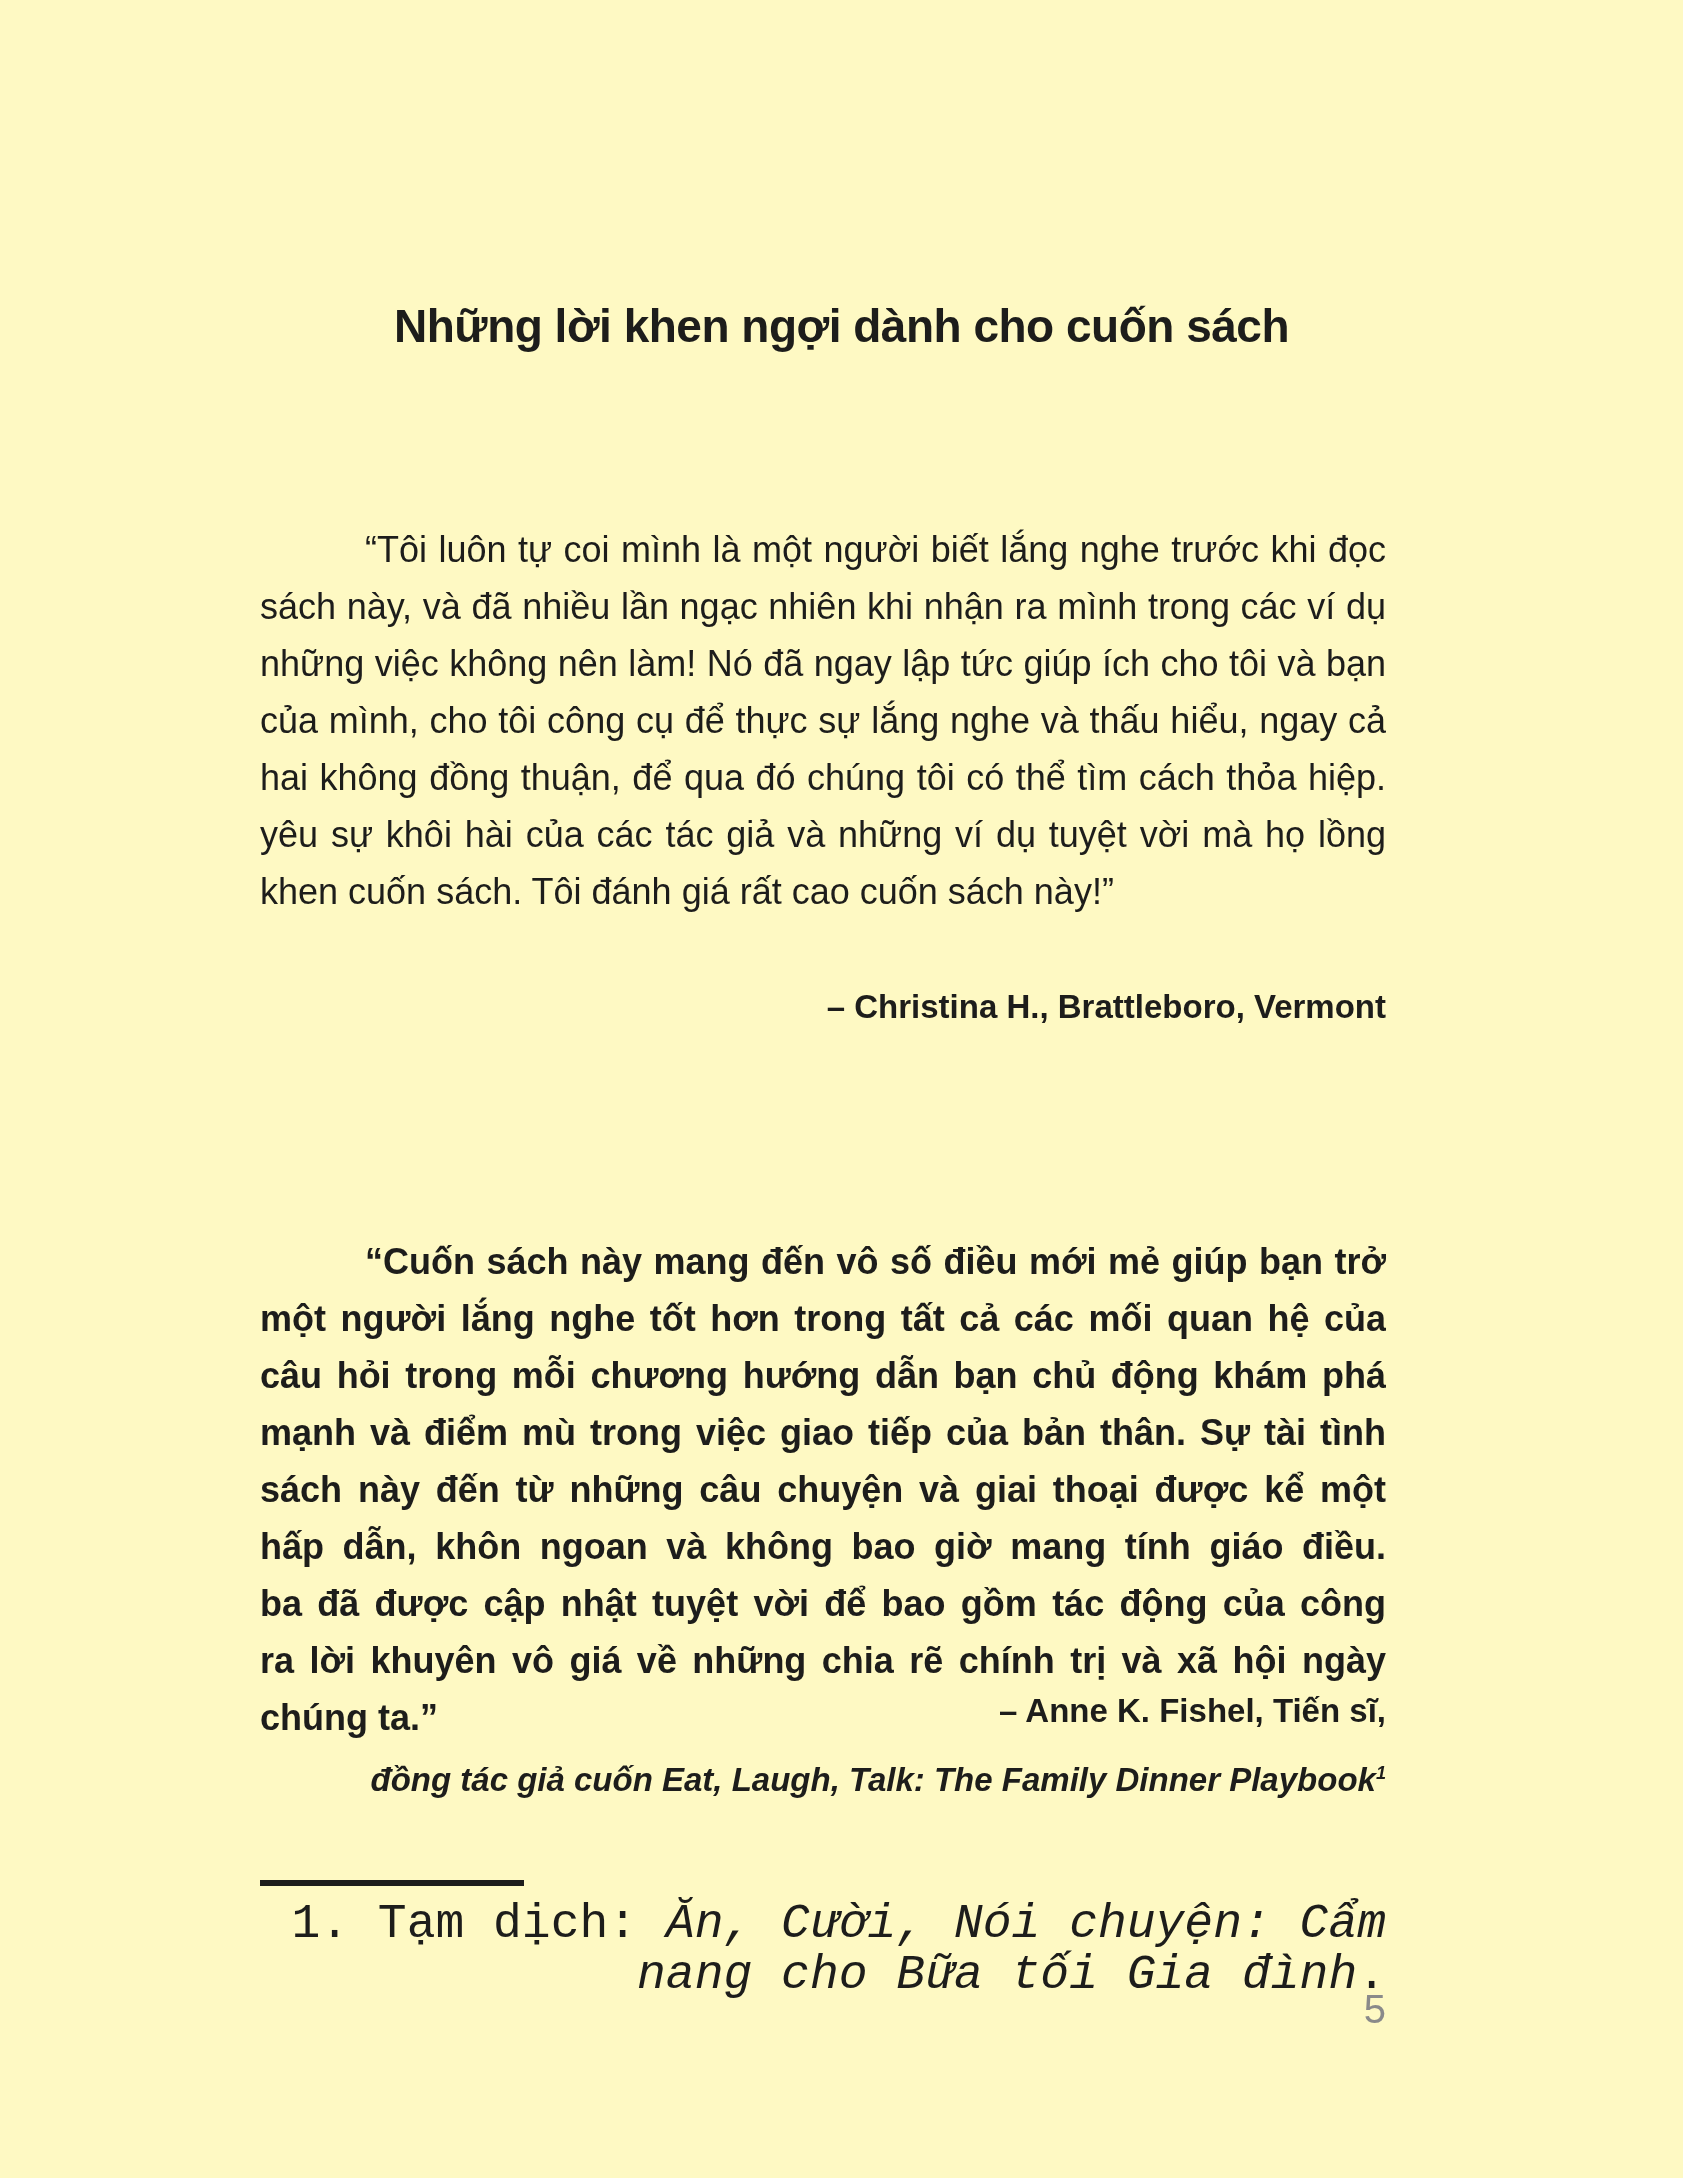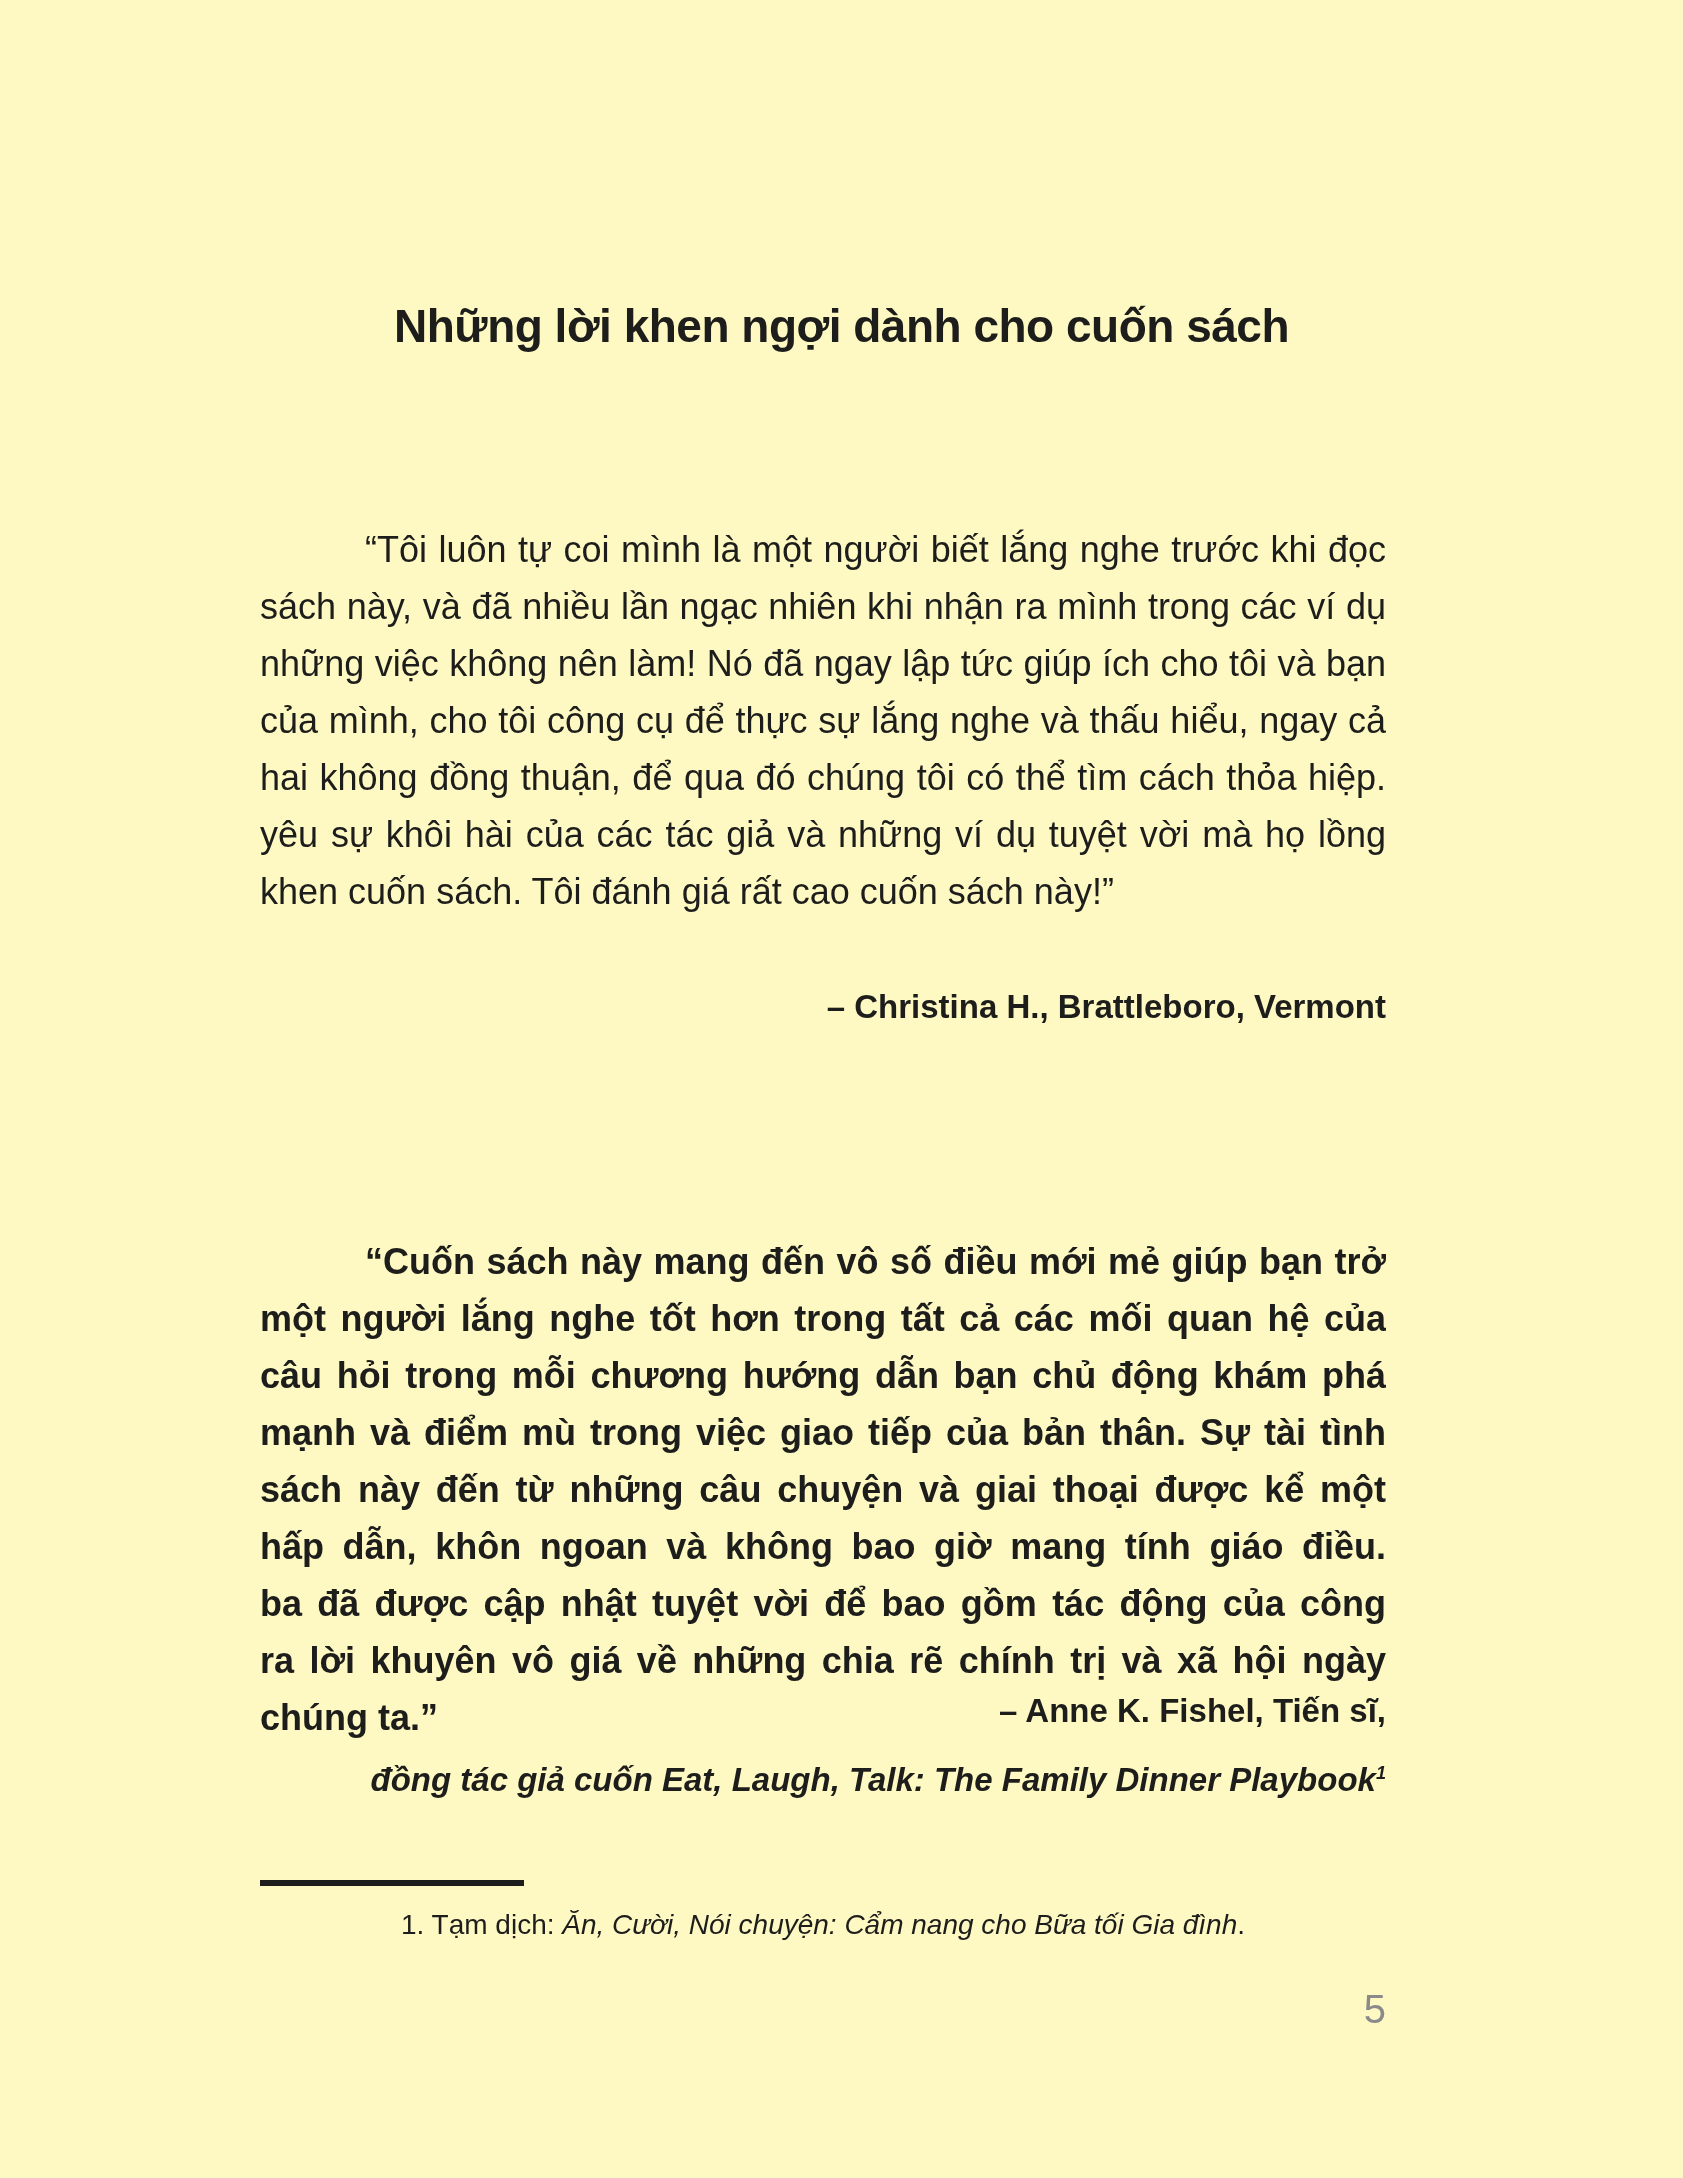--- a/index.html
+++ b/index.html
@@ -54,24 +54,24 @@
   }
   .footnote-divider {
     position: absolute;
     left: 260px;
     top: 1880px;
     width: 264px;
     height: 6px;
     background: #1d1d1b;
   }
   .footnote {
-    font-family: Liberation Sans, sans-serif;
-    font-size: 28px;
+    font-family: Liberation Mono, monospace;
+    font-size: 48px;
     line-height: 51px;
-    text-align: center;
+    text-align: right;
   }
   .footnote .footnote-italic { font-style: italic; }
   .page-number {
     font-size: 40px;
     color: #8a8a8a;
     text-align: right;
     line-height: 50px;
   }
 </style>
 </head>

